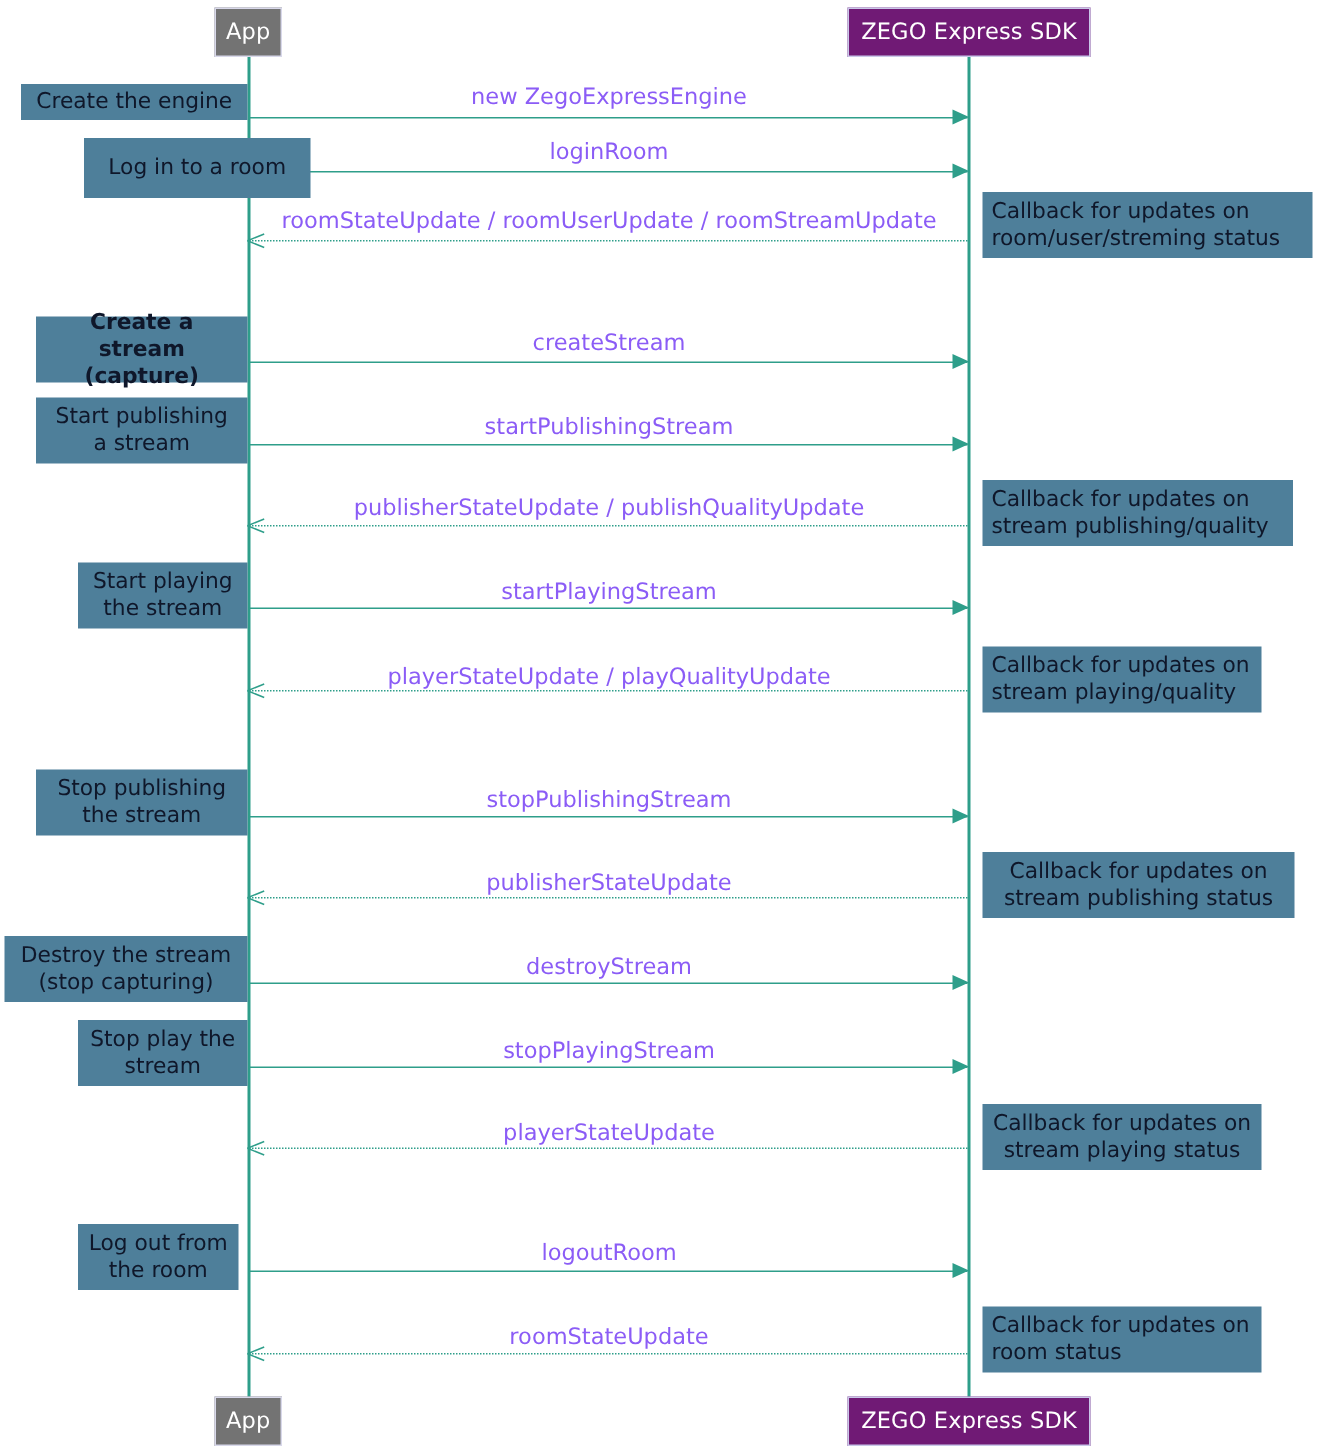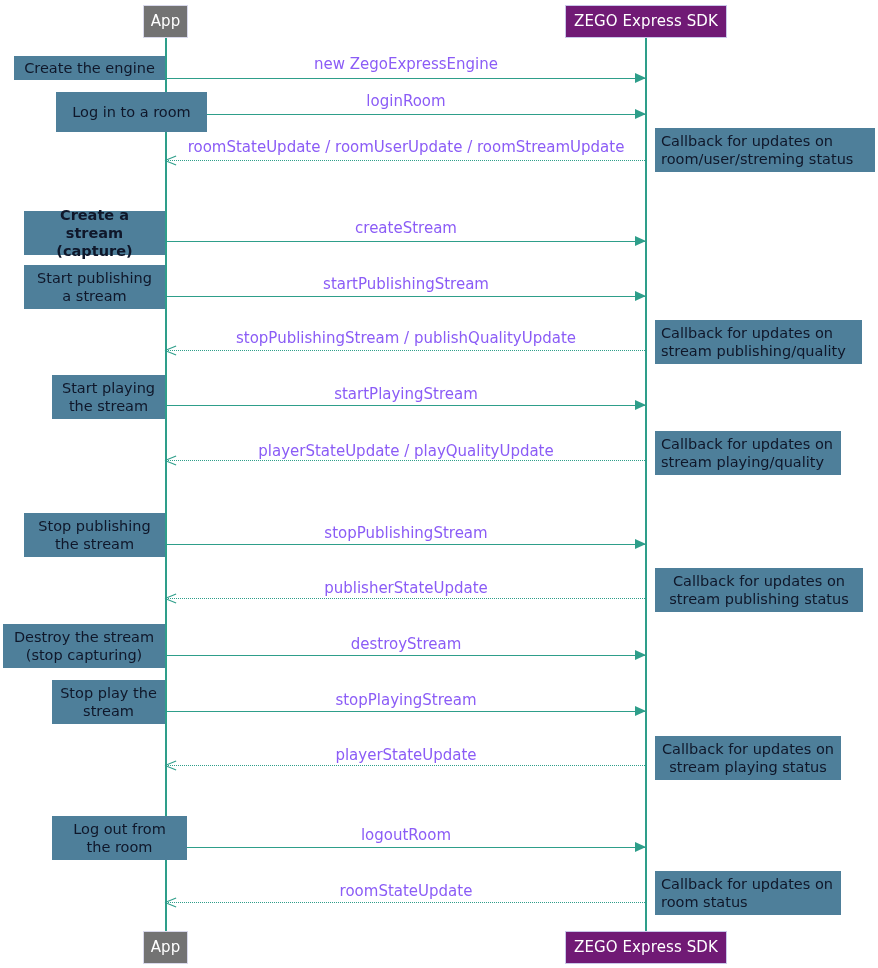--- a/index.html
+++ b/index.html
@@ -183,21 +183,21 @@
   <div class="msg call" style="left:166px; top:296px; width:479px;">
     <div class="line"></div>
     <div class="head-right"></div>
   </div>
   <div class="msg-label" style="left:406px; top:276px;">startPublishingStream</div>
 
   <div class="msg ret" style="left:166px; top:350px; width:479px;">
     <div class="line"></div>
     <div class="head-left"></div>
   </div>
-  <div class="msg-label" style="left:406px; top:330px;">stopPublishingStream / publishQualityUpdate</div>
+  <div class="msg-label" style="left:406px; top:330px;">publisherStateUpdate / publishQualityUpdate</div>
 
   <div class="msg call" style="left:166px; top:405px; width:479px;">
     <div class="line"></div>
     <div class="head-right"></div>
   </div>
   <div class="msg-label" style="left:406px; top:386px;">startPlayingStream</div>
 
   <div class="msg ret" style="left:166px; top:460px; width:479px;">
     <div class="line"></div>
     <div class="head-left"></div>
@@ -277,21 +277,21 @@
   <div class="note left" style="left:3px; top:624px; width:162px; height:44px;">
     <span>Destroy the stream
 (stop capturing)</span>
   </div>
 
   <div class="note left" style="left:52px; top:680px; width:113px; height:44px;">
     <span>Stop play the
 stream</span>
   </div>
 
-  <div class="note left" style="left:52px; top:816px; width:135px; height:44px;">
+  <div class="note left" style="left:52px; top:816px; width:107px; height:44px;">
     <span>Log out from
 the room</span>
   </div>
 
   <div class="note right" style="left:655px; top:128px; width:220px; height:44px;">
     <span>Callback for updates on
 room/user/streming status</span>
   </div>
 
   <div class="note right" style="left:655px; top:320px; width:207px; height:44px;">

